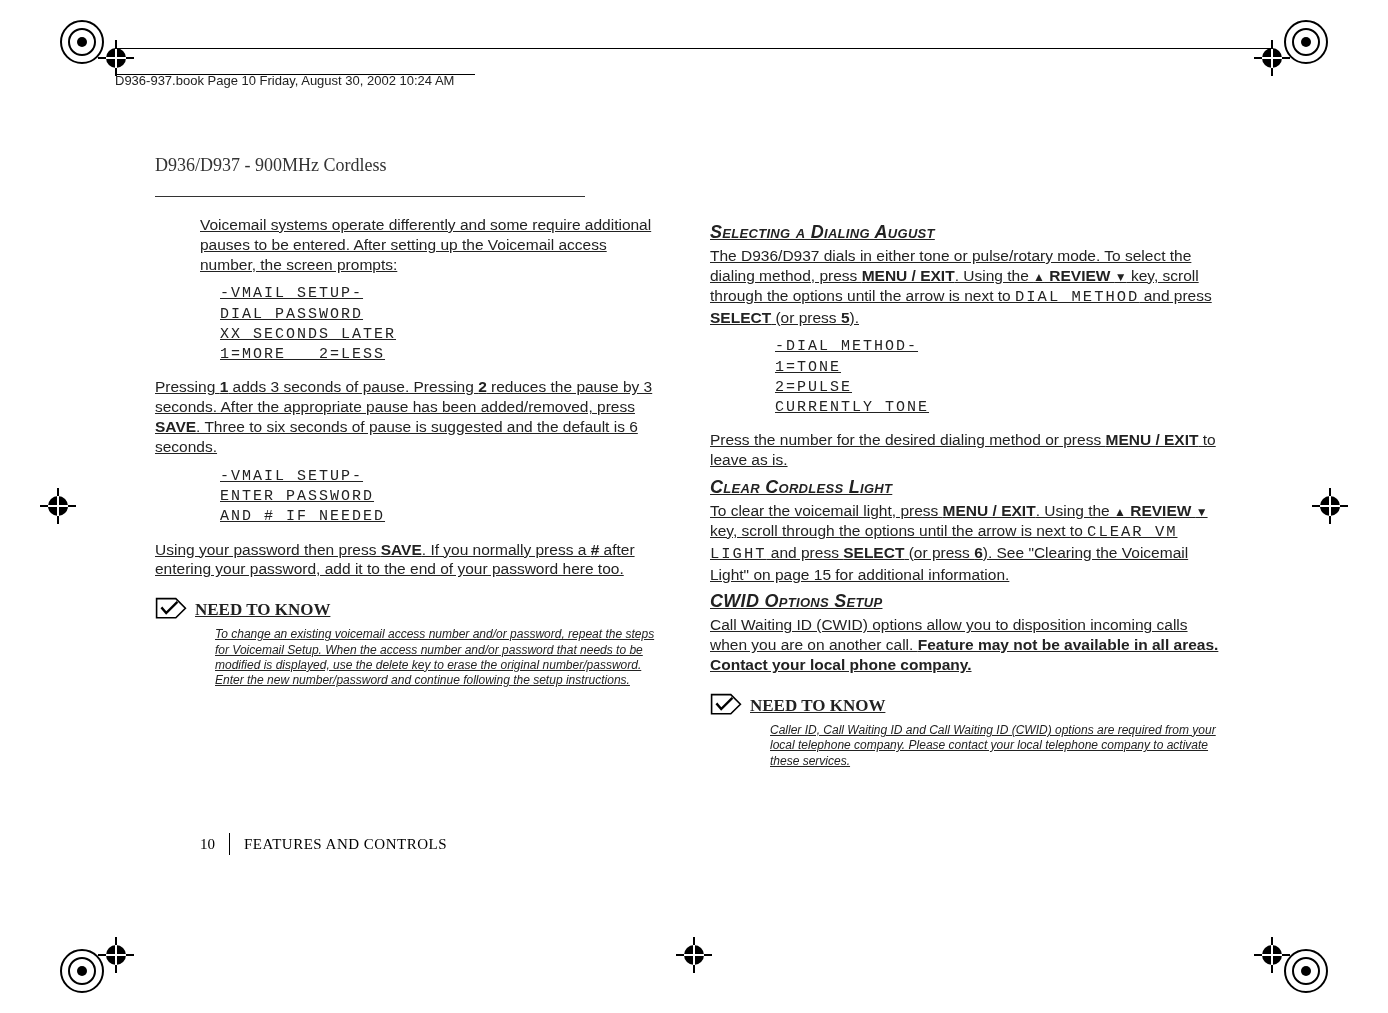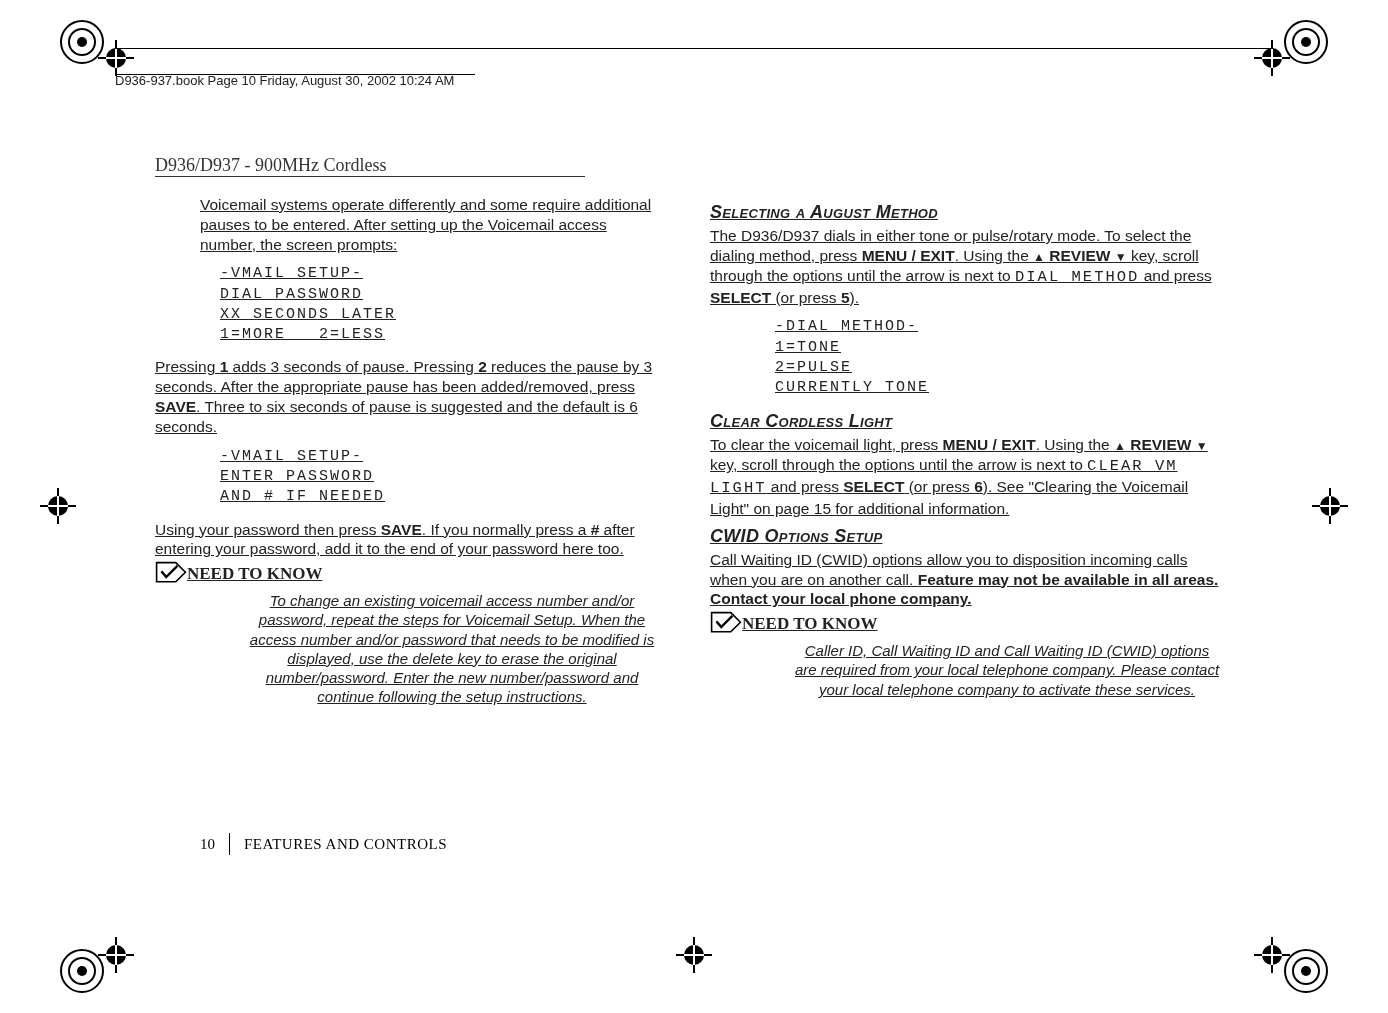--- a/index.html
+++ b/index.html
@@ -76,21 +76,21 @@
     position: absolute;
     left: 155px;
     top: 155px;
     width: 1100px;
     height: 700px;
   }
   .model-title {
     font-family: "Palatino Linotype", Palatino, serif;
     font-size: 18px;
     color: #333;
-    margin-bottom: 0;
+    margin-bottom: 20px;
   }
   .model-underline {
     width: 430px;
     border-bottom: 1px solid #333;
     margin-bottom: 18px;
   }
   .cols {
     display: flex;
     gap: 45px;
   }
@@ -118,41 +118,40 @@
     font-weight: bold;
     font-family: Arial, sans-serif;
     font-size: 18px;
     letter-spacing: 0.3px;
     margin-top: 6px;
     margin-bottom: 2px;
   }
   .ntk {
     display: flex;
     align-items: flex-start;
-    gap: 0;
-    margin-top: 4px;
+    gap: 8px;
+    margin-top: 20px;
   }
   .ntk-icon {
     width: 32px; height: 24px;
     position: relative;
     flex-shrink: 0;
     margin-top: -2px;
   }
   .ntk-title {
     font-family: "Palatino Linotype", Palatino, serif;
     font-weight: bold;
     font-size: 17px;
   }
   .ntk-body {
     font-style: italic;
-    font-size: 15px;
-    margin-left: 84px;
+    font-size: 12px;
+    margin-left: 60px;
     margin-top: 6px;
     line-height: 1.28;
-    text-align: center;
   }
   .footer {
     position: absolute;
     left: 45px;
     bottom: 0;
     font-family: "Palatino Linotype", Palatino, serif;
     font-size: 15px;
     display: flex;
     align-items: center;
     gap: 14px;
@@ -257,30 +256,33 @@
         <svg class="ntk-icon" viewBox="0 0 40 30">
           <path d="M2 2 L26 2 L38 14 L26 26 L2 26 Z" fill="none" stroke="#000" stroke-width="2"></path>
           <path d="M8 13 L14 20 L28 6" fill="none" stroke="#000" stroke-width="3"></path>
         </svg>
         <div class="ntk-title">NEED TO KNOW</div>
       </div>
       <div class="ntk-body">To change an existing voicemail access number and/or password, repeat the steps for Voicemail Setup. When the access number and/or password that needs to be modified is displayed, use the delete key to erase the original number/password. Enter the new number/password and continue following the setup instructions.</div>
     </div>
 
     <div class="col">
-      <div class="smallcaps-h">Selecting a August Method</div>
+      <div class="smallcaps-h">Selecting a Dialing August</div>
       <div>
         <span>The D936/D937 dials in either tone or pulse/rotary mode. To select the dialing method, press </span><b>MENU / EXIT</b><span>. Using the </span><span class="arrow-up"></span><b> REVIEW </b><span class="arrow-down"></span><span> key, scroll through the options until the arrow is next to </span><span style="font-family:'Courier New',monospace; letter-spacing:2px;">DIAL METHOD</span><span> and press </span><b>SELECT</b><span> (or press </span><b>5</b><span>).</span>
       </div>
 
       <div class="mono">-DIAL METHOD-
 1=TONE
 2=PULSE
 CURRENTLY TONE</div>
 
+      <div>
+        <span>Press the number for the desired dialing method or press </span><b>MENU / EXIT</b><span> to leave as is.</span>
+      </div>
 
       <div class="smallcaps-h">Clear Cordless Light</div>
       <div>
         <span>To clear the voicemail light, press </span><b>MENU / EXIT</b><span>. Using the </span><span class="arrow-up"></span><b> REVIEW </b><span class="arrow-down"></span><span> key, scroll through the options until the arrow is next to </span><span style="font-family:'Courier New',monospace; letter-spacing:2px;">CLEAR VM LIGHT</span><span> and press </span><b>SELECT</b><span> (or press </span><b>6</b><span>). See "Clearing the Voicemail Light" on page 15 for additional information.</span>
       </div>
 
       <div class="smallcaps-h">CWID Options Setup</div>
       <div>
         <span>Call Waiting ID (CWID) options allow you to disposition incoming calls when you are on another call. </span><b>Feature may not be available in all areas. Contact your local phone company.</b>
       </div>

